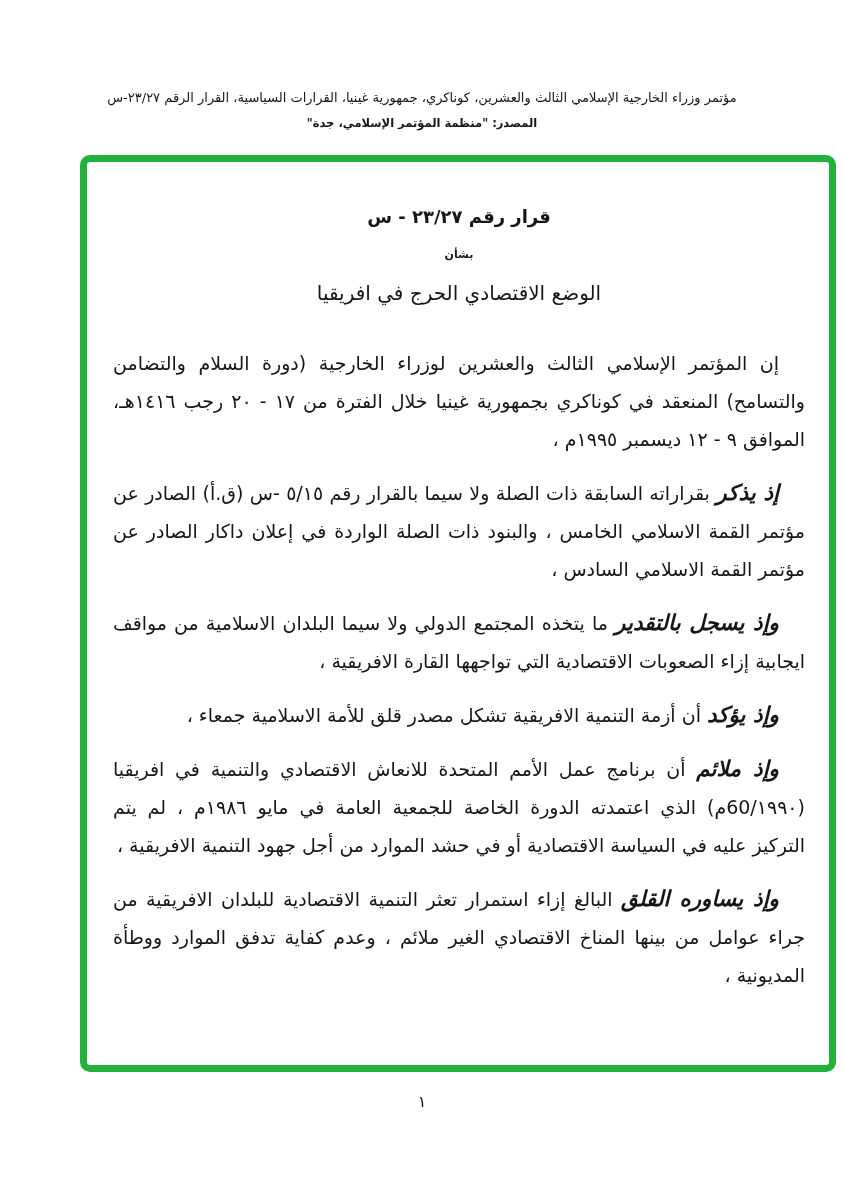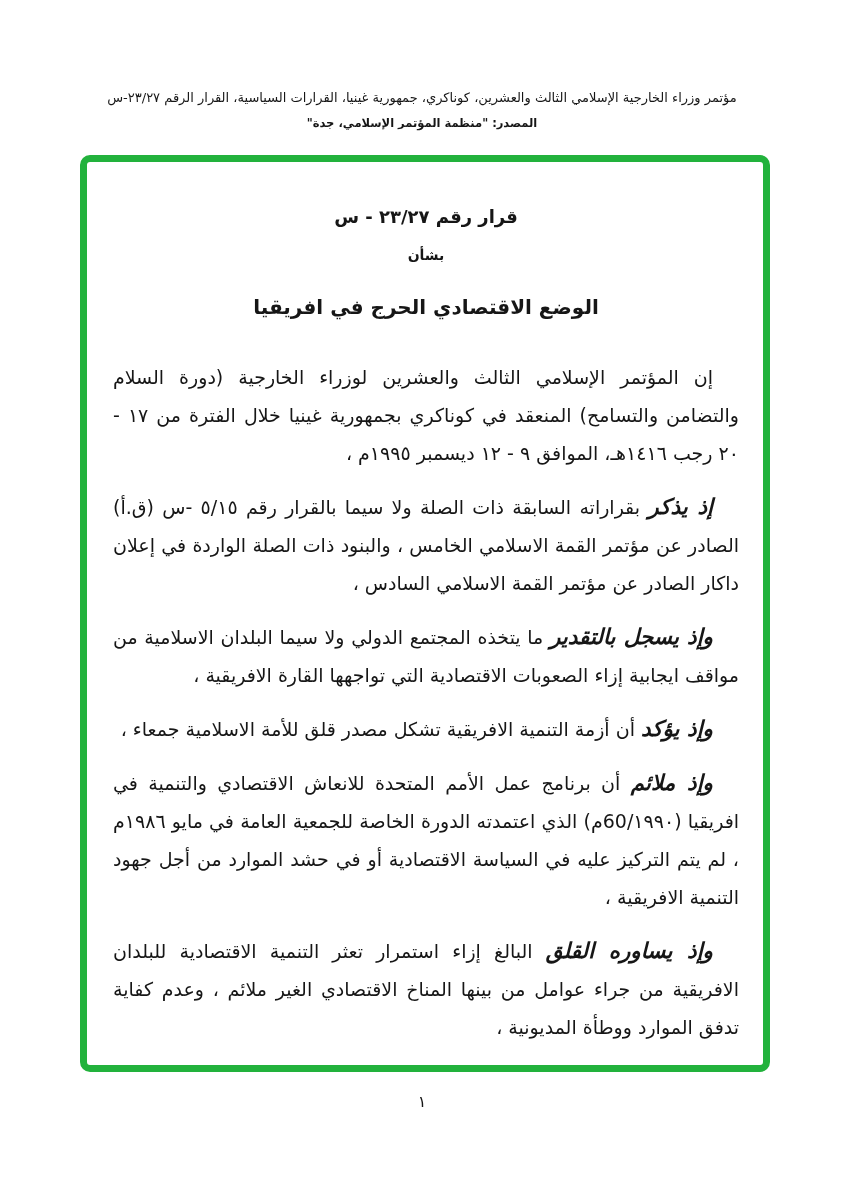--- a/index.html
+++ b/index.html
@@ -33,48 +33,48 @@
     left: 0;
     right: 0;
     text-align: center;
     font-size: 11.5px;
     font-weight: bold;
   }
   .green-box {
     position: absolute;
     left: 80px;
     top: 155px;
-    width: 690px;
+    width: 756px;
     height: 917px;
     box-sizing: border-box;
     border: 7px solid #22b23c;
     border-radius: 10px;
     padding: 40px 24px 0 26px;
     overflow: hidden;
     background: #ffffff;
   }
   .title-block {
     text-align: center;
   }
   .res-no {
     font-size: 18px;
     font-weight: bold;
     line-height: 30px;
   }
   .regarding {
-    font-size: 14px;
+    font-size: 11px;
     font-weight: bold;
     line-height: 30px;
     margin-top: 8px;
   }
   .doc-title {
     font-size: 20px;
-    font-weight: bold;
+    font-weight: normal;
     line-height: 34px;
-    margin-top: 20px;
+    margin-top: 6px;
   }
   .doc-body {
     margin-top: 34px;
     font-size: 19px;
     line-height: 38px;
     text-align: justify;
   }
   .para {
     margin: 7px 0 16px 0;
     text-indent: 26px;

